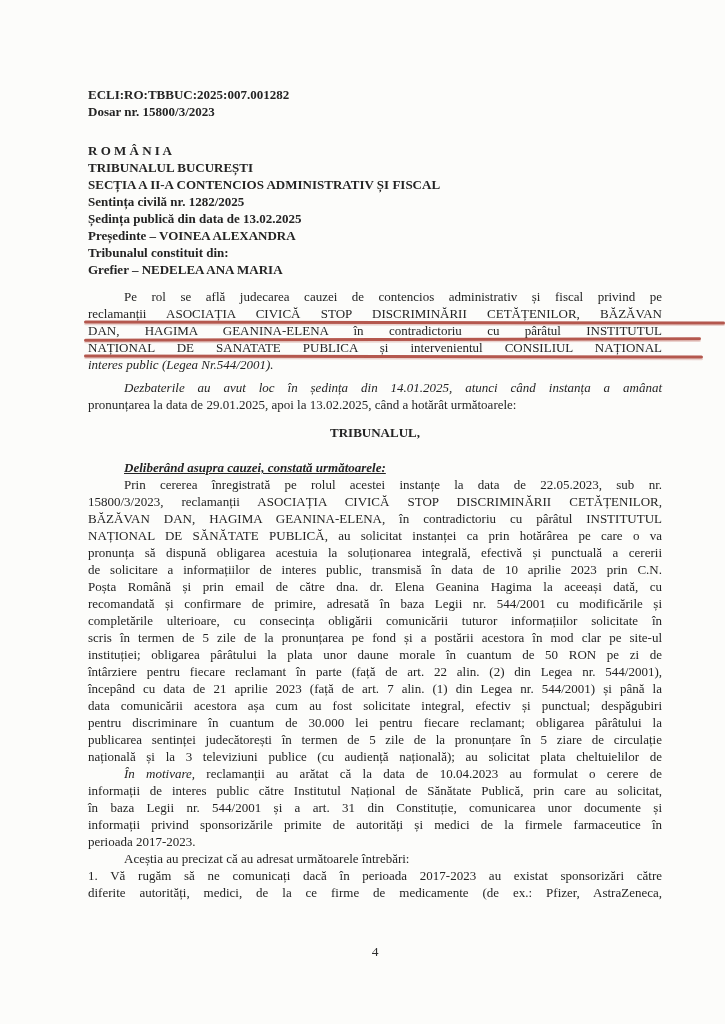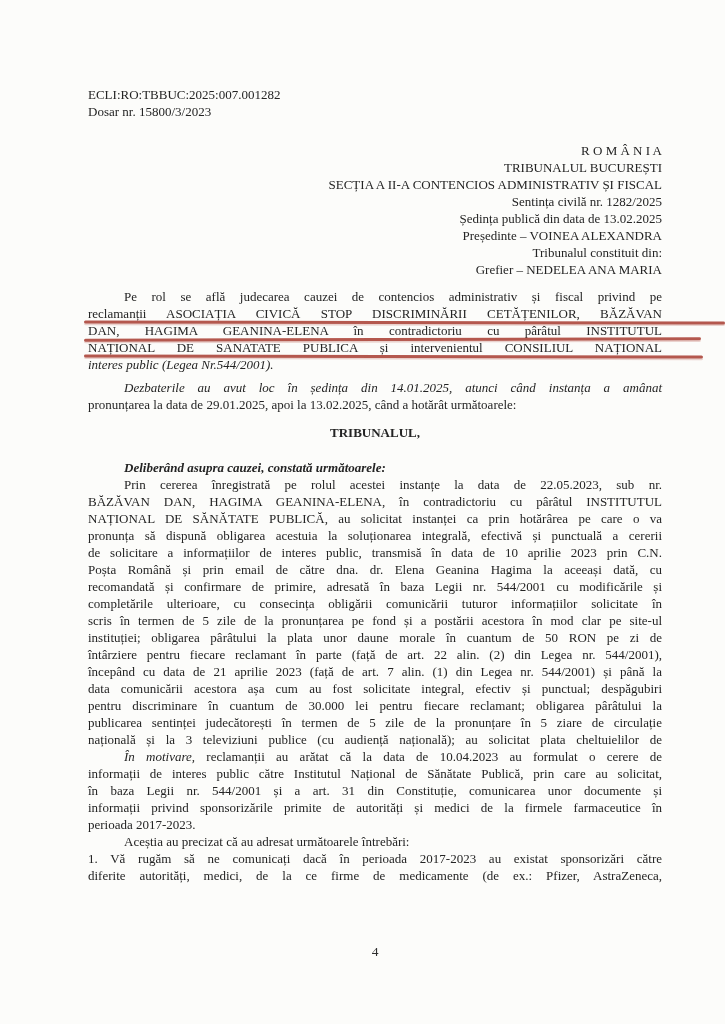--- a/index.html
+++ b/index.html
@@ -9,29 +9,29 @@
     width:725px; height:1024px;
     background:#fcfcfa;
     font-family:"Liberation Serif","DejaVu Serif",serif;
     color:#242424;
     overflow:hidden;
   }
   .content {
     position:absolute; left:88px; top:86px; width:574px;
     font-size:13px; line-height:17px;
   }
-  .meta-line { font-weight:normal; line-height:17px; }
+  .meta-line { font-weight:bold; line-height:17px; }
   .header-block { margin-top:22px; }
-  .hdr-line { font-weight:normal; text-align:right; line-height:17px; }
+  .hdr-line { font-weight:bold; text-align:left; line-height:17px; }
   .para { position:relative; }
   .line { position:relative; min-height:17px; line-height:17px; white-space:normal; }
   .just { text-align:justify; text-align-last:justify; word-spacing:-0.5px; }
   .center { text-align:center; }
   .it { font-style:italic; }
-  .para.bold-italic .line { font-weight:bold; font-style:italic; }
+  .para.bold-italic .line { font-weight:bold; font-style:italic;text-decoration:underline; }
   .para.center-bold .line { font-weight:bold; }
   .redline {
     position:absolute; height:2.6px; bottom:-1.5px;
     border-radius:2px; opacity:.88;
     box-shadow:0 1.6px 0 rgba(171,62,50,.25);
     pointer-events:none;
   }
   .page-number {
     position:absolute; top:944px; left:88px; width:574px;
     text-align:center; font-size:13.5px; color:#2e2e2e;
@@ -70,20 +70,21 @@
           <div class="line"><span>pronunțarea la data de 29.01.2025, apoi la 13.02.2025, când a hotărât următoarele:</span></div>
         </div>
         <div class="para center-bold" style="margin-top: 11px;">
           <div class="line center"><span>TRIBUNALUL,</span></div>
         </div>
         <div class="para bold-italic" style="margin-top: 18px;">
           <div class="line" style="text-indent: 36px;"><span>Deliberând asupra cauzei, constată următoarele:</span></div>
         </div>
         <div class="para">
           <div class="line just" style="text-indent: 36px;"><span>Prin cererea înregistrată pe rolul acestei instanțe la data de 22.05.2023, sub nr.</span></div>
+          <div class="line just"><span>15800/3/2023, reclamanții ASOCIAȚIA CIVICĂ STOP DISCRIMINĂRII CETĂȚENILOR,</span></div>
           <div class="line just"><span>BĂZĂVAN DAN, HAGIMA GEANINA-ELENA, în contradictoriu cu pârâtul INSTITUTUL</span></div>
           <div class="line just"><span>NAȚIONAL DE SĂNĂTATE PUBLICĂ, au solicitat instanței ca prin hotărârea pe care o va</span></div>
           <div class="line just"><span>pronunța să dispună obligarea acestuia la soluționarea integrală, efectivă și punctuală a cererii</span></div>
           <div class="line just"><span>de solicitare a informațiilor de interes public, transmisă în data de 10 aprilie 2023 prin C.N.</span></div>
           <div class="line just"><span>Poșta Română și prin email de către dna. dr. Elena Geanina Hagima la aceeași dată, cu</span></div>
           <div class="line just"><span>recomandată și confirmare de primire, adresată în baza Legii nr. 544/2001 cu modificările și</span></div>
           <div class="line just"><span>completările ulterioare, cu consecința obligării comunicării tuturor informațiilor solicitate în</span></div>
           <div class="line just"><span>scris în termen de 5 zile de la pronunțarea pe fond și a postării acestora în mod clar pe site-ul</span></div>
           <div class="line just"><span>instituției; obligarea pârâtului la plata unor daune morale în cuantum de 50 RON pe zi de</span></div>
           <div class="line just"><span>întârziere pentru fiecare reclamant în parte (față de art. 22 alin. (2) din Legea nr. 544/2001),</span></div>

